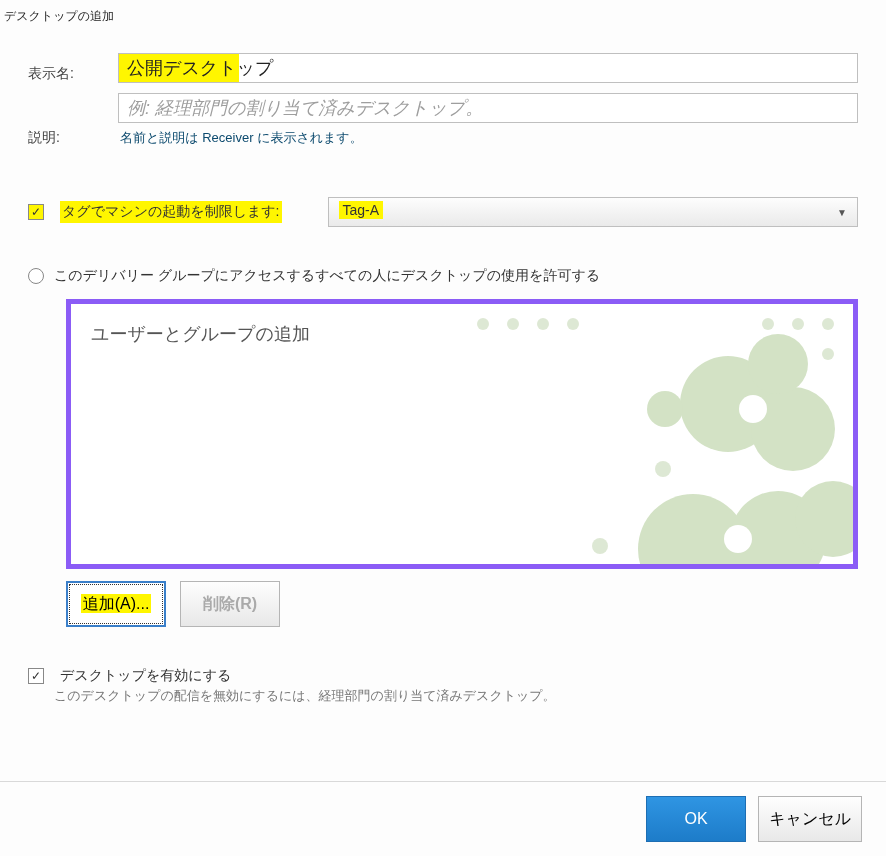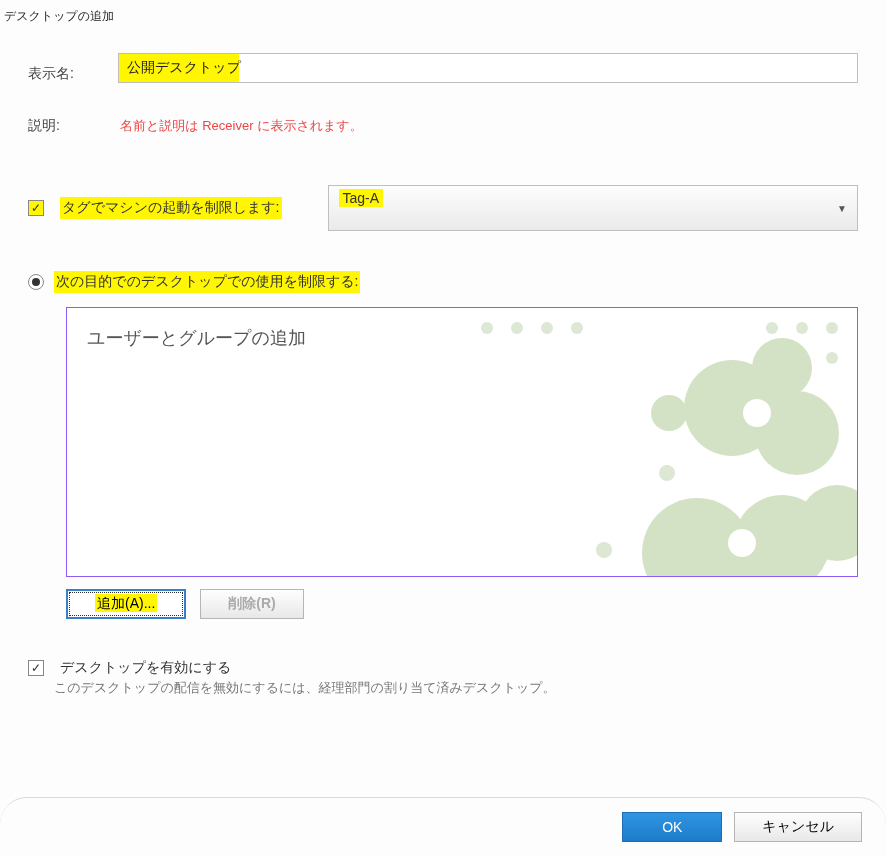--- a/index.html
+++ b/index.html
@@ -32,35 +32,35 @@
       font-size: 14px;
     }
     .form-field {
       flex: 1;
     }
     .text-input {
       width: 100%;
       height: 30px;
       border: 1px solid #bfbfbf;
       padding: 10px 8px;
-      font-size: 14px;
+      font-size: 18px;
       font-family: inherit;
       color: #222;
     }
     .text-input.highlight-text {
       background: linear-gradient(to right, #fff600 0, #fff600 120px, #fff 120px);
     }
     .text-input::placeholder {
       color: #9e9e9e;
       font-style: italic;
     }
     .hint {
-      color: #ef4444;
+      color: #0c4a6e;
       font-size: 13px;
-      margin-top: 24px;
+      margin-top: 6px;
       margin-left: 2px;
     }
     .section-gap { height: 40px; }
     .checkbox-row {
       display: flex;
       align-items: center;
       gap: 16px;
       margin-bottom: 12px;
     }
     .cb {
@@ -82,21 +82,21 @@
       background: #fff600;
       padding: 2px 2px;
     }
     .tag-select-wrap {
       flex: 1;
       margin-left: 30px;
       position: relative;
     }
     .tag-select {
       width: 100%;
-      height: 46px;
+      height: 30px;
       border: 1px solid #bfbfbf;
       background: linear-gradient(#fdfdfd, #eaeaea);
       padding: 4px 30px 4px 10px;
       font-size: 14px;
       position: relative;
       cursor: pointer;
     }
     .tag-select-value {
       background: #fff600;
       padding: 1px 4px;
@@ -129,21 +129,21 @@
     }
     .radio.selected::after {
       content: "";
       width: 8px;
       height: 8px;
       background: #333;
       border-radius: 50%;
     }
     .users-panel {
       margin-left: 38px;
-      border: 1px solid #8b5cf6;
+      border: 5px solid #8b5cf6;
       height: 270px;
       position: relative;
       background: #fff;
       overflow: hidden;
     }
     .users-panel-title {
       font-size: 18px;
       color: #555;
       padding: 18px 20px;
     }
@@ -157,27 +157,27 @@
       opacity: 0.6;
     }
     .panel-buttons {
       margin-left: 38px;
       margin-top: 12px;
       display: flex;
       gap: 14px;
     }
     .btn {
       min-width: 100px;
-      height: 30px;
+      height: 46px;
       border: 1px solid #b5b5b5;
       background: linear-gradient(#fefefe, #e8e8e8);
-      font-size: 14px;
+      font-size: 16px;
       font-family: inherit;
       cursor: pointer;
-      padding: 0 27px;
+      padding: 0 10px;
     }
     .btn.add-focus {
       border: 2px solid #3a7fc9;
       outline: 1px dotted #333;
       outline-offset: -4px;
       background: #fff;
     }
     .btn.add-focus span { background: #fff600; padding: 1px 2px; }
     .btn[disabled] {
       color: #aaa;
@@ -197,21 +197,20 @@
       position: absolute;
       left: 0;
       right: 0;
       bottom: 0;
       border-top: 1px solid #d9d9d9;
       padding: 14px 24px;
       display: flex;
       justify-content: flex-end;
       gap: 12px;
       background: #fdfdfd;
-      border-radius: 27px;
     }
     .btn.primary {
       background: linear-gradient(#2f95e3, #1d7cc9);
       border: 1px solid #1d6eb3;
       color: #fff;
       min-width: 100px;
     }
     .btn.secondary {
       min-width: 100px;
       text-align: right;
@@ -227,44 +226,45 @@
   <div class="form-row">
     <div class="form-label">表示名:</div>
     <div class="form-field">
       <input class="text-input highlight-text" type="text" value="公開デスクトップ" style="">
     </div>
   </div>
 
   <div class="form-row">
     <div class="form-label">説明:</div>
     <div class="form-field">
+      <input class="text-input" type="text" placeholder="例: 経理部門の割り当て済みデスクトップ。" style="">
       <div class="hint">名前と説明は Receiver に表示されます。</div>
     </div>
   </div>
 
   <div class="section-gap"></div>
 
   <div class="checkbox-row">
     <span class="cb checked hl-yellow"></span>
     <span class="tag-limit-label">タグでマシンの起動を制限します:</span>
     <div class="tag-select-wrap">
       <div class="tag-select">
         <span class="tag-select-value">Tag-A</span>
         <span class="tag-select-chevron">▼</span>
       </div>
     </div>
   </div>
 
   <div style="height:28px"></div>
 
-
   <div class="radio-row">
-    <span class="radio selected"></span>
-    <span class="hl-yellow" style="padding:2px 2px">次の目的でのデスクトップでの使用を制限する:</span>
-  </div>
+    <span class="radio"></span>
+    <span>このデリバリー グループにアクセスするすべての人にデスクトップの使用を許可する</span>
+  </div>
+
 
   <div class="users-panel">
     <div class="users-panel-title">ユーザーとグループの追加</div>
     <svg class="decor" viewBox="0 0 420 270">
       <g fill="#c8d9b8">
         <circle cx="50" cy="20" r="6"></circle>
           <circle cx="80" cy="20" r="6"></circle>
           <circle cx="110" cy="20" r="6"></circle>
           <circle cx="140" cy="20" r="6"></circle>
         <circle cx="335" cy="20" r="6"></circle>

